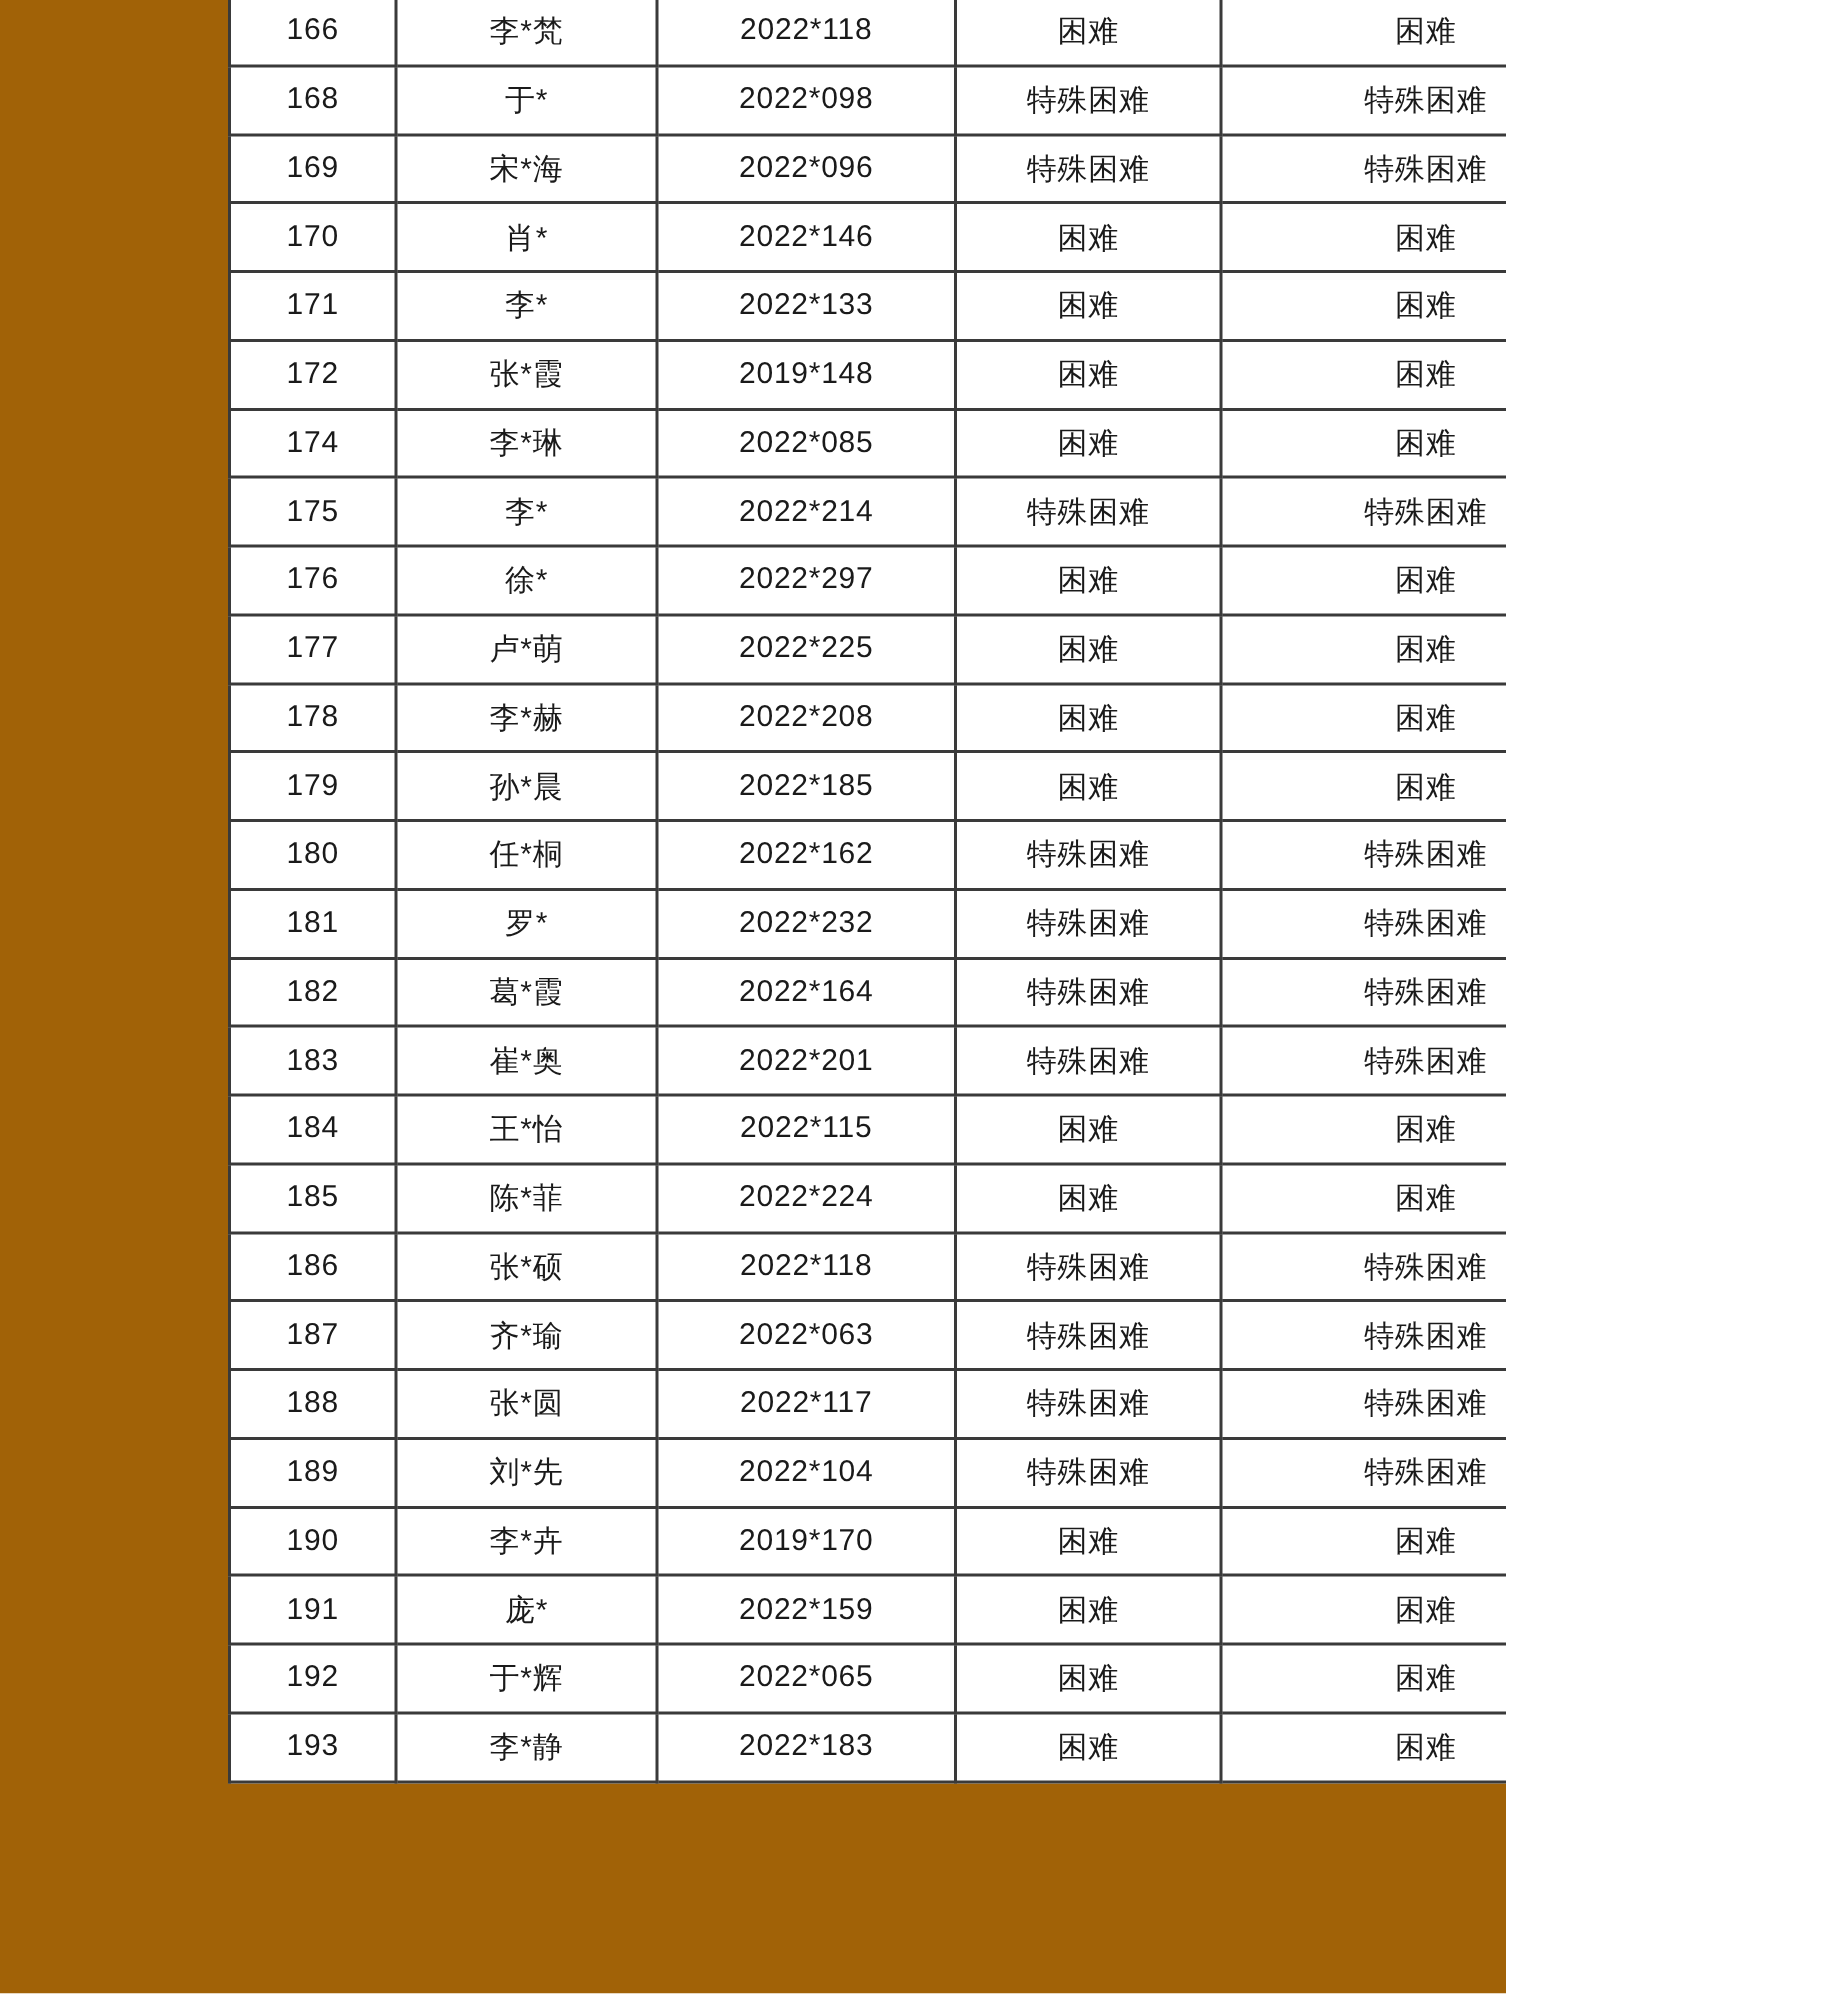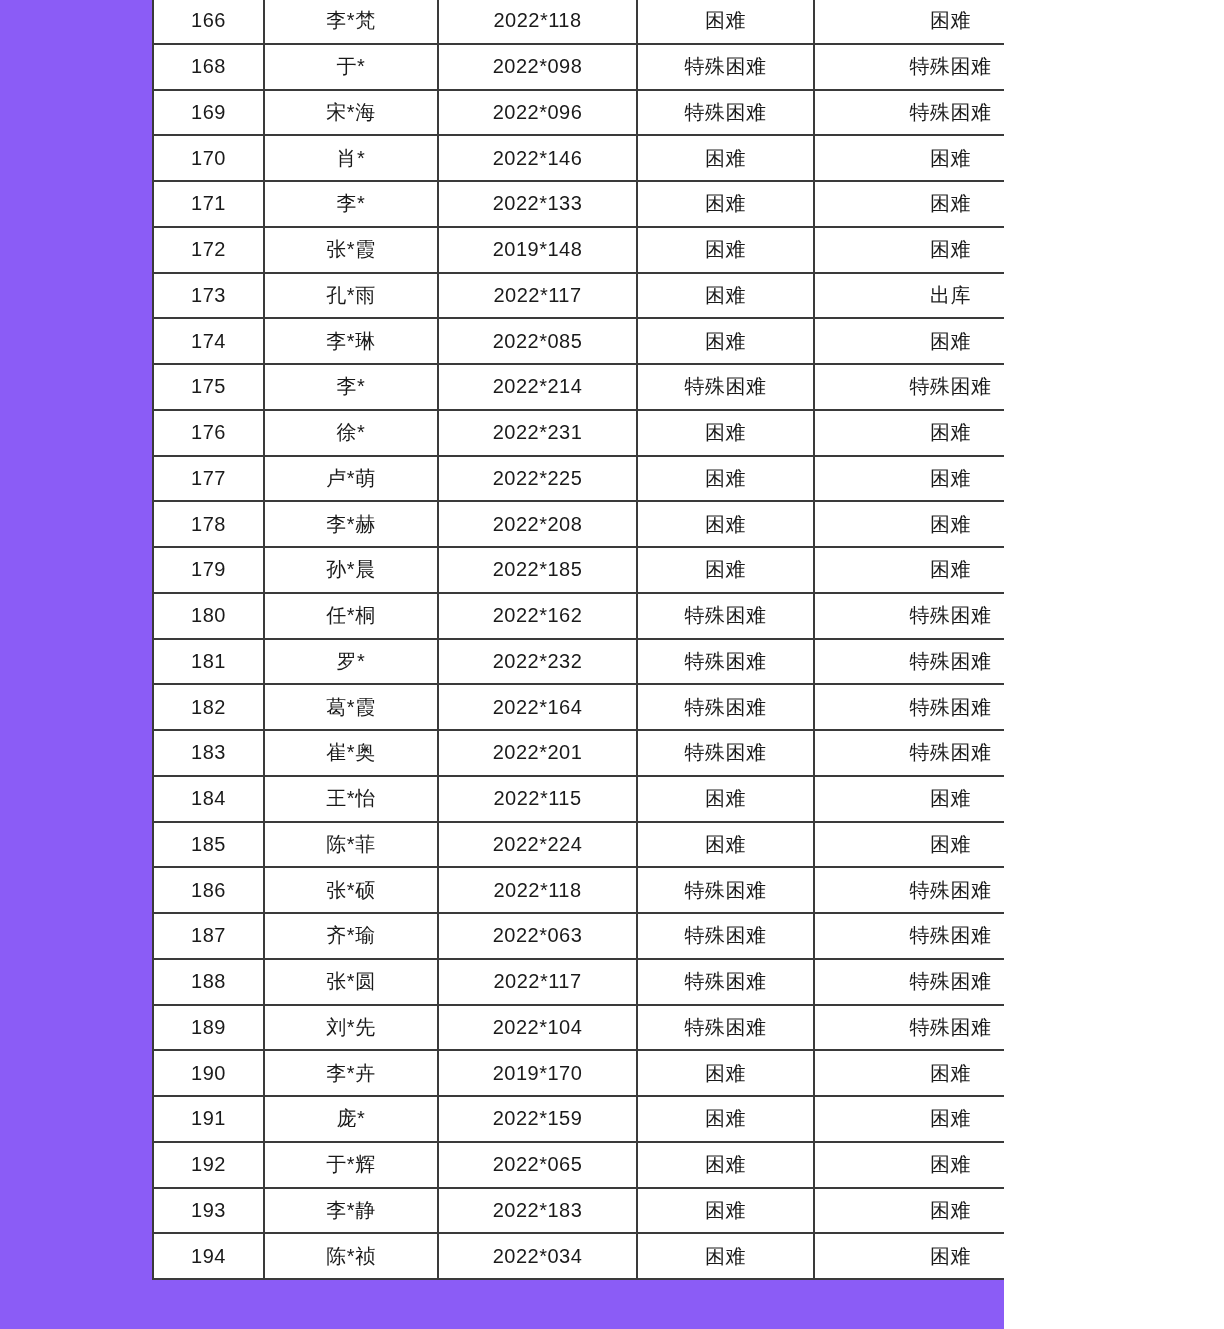--- a/index.html
+++ b/index.html
@@ -7,21 +7,21 @@
     width: 1224px;
     height: 1329px;
     background: #ffffff;
     overflow: hidden;
     font-family: "Liberation Sans", "DejaVu Sans", sans-serif;
   }
   .viewport {
     position: relative;
     width: 1004px;
     height: 1329px;
-    background: #8b5cf6;
+    background: #a16207;
     overflow: hidden;
   }
   .table-wrap {
     position: absolute;
     left: 152px;
     top: -3px;
   }
   table.roster {
     border-collapse: collapse;
     table-layout: fixed;
@@ -105,44 +105,37 @@
             <td>困难</td>
           </tr>
           <tr>
             <td>172</td>
             <td>张*霞</td>
             <td>2019*148</td>
             <td>困难</td>
             <td>困难</td>
           </tr>
           <tr>
-            <td>173</td>
-            <td>孔*雨</td>
-            <td>2022*117</td>
-            <td>困难</td>
-            <td>出库</td>
-          </tr>
-          <tr>
             <td>174</td>
             <td>李*琳</td>
             <td>2022*085</td>
             <td>困难</td>
             <td>困难</td>
           </tr>
           <tr>
             <td>175</td>
             <td>李*</td>
             <td>2022*214</td>
             <td>特殊困难</td>
             <td>特殊困难</td>
           </tr>
           <tr>
             <td>176</td>
             <td>徐*</td>
-            <td>2022*231</td>
+            <td>2022*297</td>
             <td>困难</td>
             <td>困难</td>
           </tr>
           <tr>
             <td>177</td>
             <td>卢*萌</td>
             <td>2022*225</td>
             <td>困难</td>
             <td>困难</td>
           </tr>
@@ -251,26 +244,19 @@
             <td>困难</td>
             <td>困难</td>
           </tr>
           <tr>
             <td>193</td>
             <td>李*静</td>
             <td>2022*183</td>
             <td>困难</td>
             <td>困难</td>
           </tr>
-          <tr>
-            <td>194</td>
-            <td>陈*祯</td>
-            <td>2022*034</td>
-            <td>困难</td>
-            <td>困难</td>
-          </tr>
         </tbody>
     </table>
   </div>
 
   <div class="scrollbar-thumb"></div>
 
 </div>
 
 </body></html>

